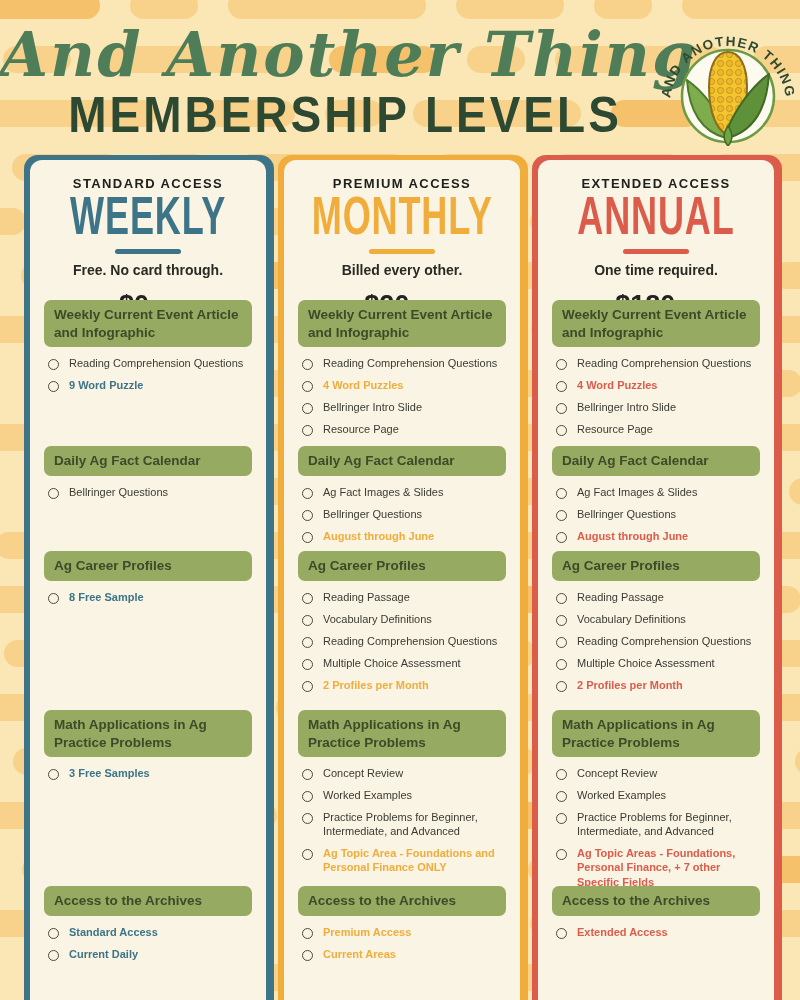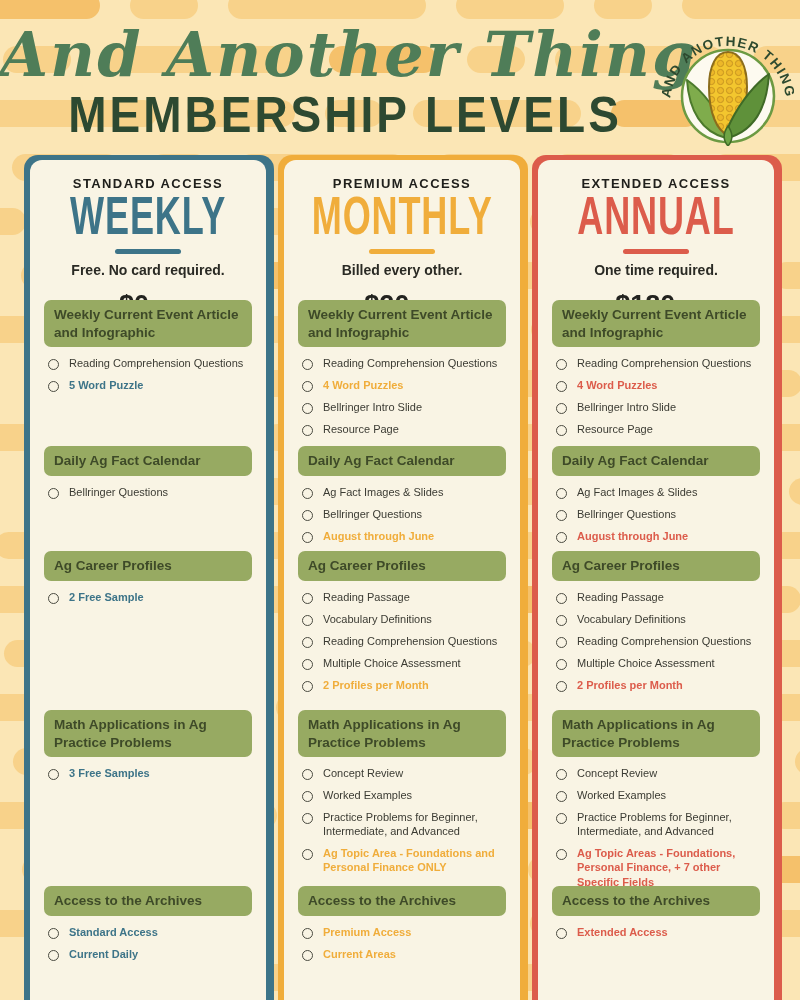--- a/index.html
+++ b/index.html
@@ -202,52 +202,52 @@
     <path d="M69 123 C 93 115 105 92 107 60 C 89 73 73 96 65 116 Z" fill="#5F913A" stroke="#3F6A26" stroke-width="2" stroke-linejoin="round"></path>
     <path d="M66 112 C 61 119 61 126 66 132 C 71 126 71 119 66 112 Z" fill="#6FA545" stroke="#3F6A26" stroke-width="1.5"></path>
   </g>
 </svg>
 
 <div class="plans">
     <section class="card" style="--accent: #3D7488;">
     <div class="access">STANDARD ACCESS</div>
     <div><span class="plan-name">WEEKLY</span></div>
     <div class="rule"></div>
-    <div class="tagline">Free. No card required.</div>
+    <div class="tagline">Free. No card through.</div>
     <div class="price-row">
       <span class="price">$0</span><span class="period">/wk.</span>
     </div>
   <div class="sec" style="top: 140px;">
         <div class="sec-h">Weekly Current Event Article and Infographic</div>
         <ul>
           <li class="">
             <span class="dot"></span>
             <span class="txt">Reading Comprehension Questions</span>
           </li>
           <li class="hl">
             <span class="dot"></span>
-            <span class="txt">5 Word Puzzle</span>
+            <span class="txt">9 Word Puzzle</span>
           </li>
         </ul>
       </div>
       <div class="sec" style="top: 286px;">
         <div class="sec-h">Daily Ag Fact Calendar</div>
         <ul>
           <li class="">
             <span class="dot"></span>
             <span class="txt">Bellringer Questions</span>
           </li>
         </ul>
       </div>
       <div class="sec" style="top: 391px;">
         <div class="sec-h">Ag Career Profiles</div>
         <ul>
           <li class="hl">
             <span class="dot"></span>
-            <span class="txt">2 Free Sample</span>
+            <span class="txt">8 Free Sample</span>
           </li>
         </ul>
       </div>
       <div class="sec" style="top: 550px;">
         <div class="sec-h">Math Applications in Ag Practice Problems</div>
         <ul>
           <li class="hl">
             <span class="dot"></span>
             <span class="txt">3 Free Samples</span>
           </li>

